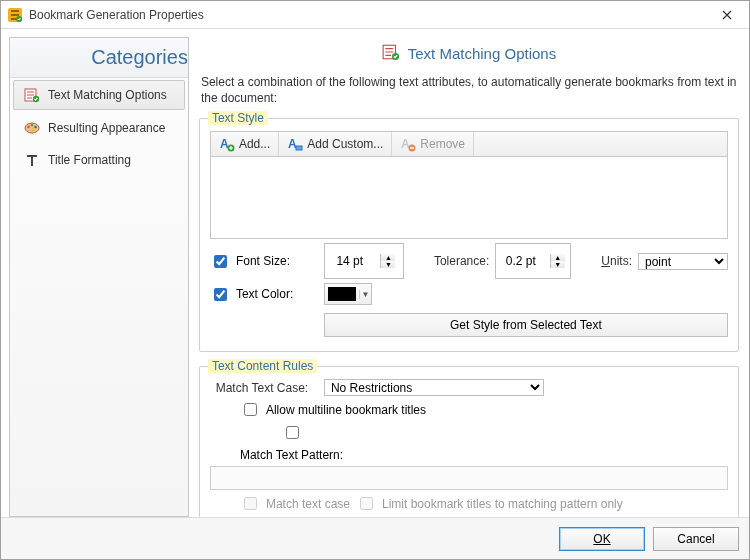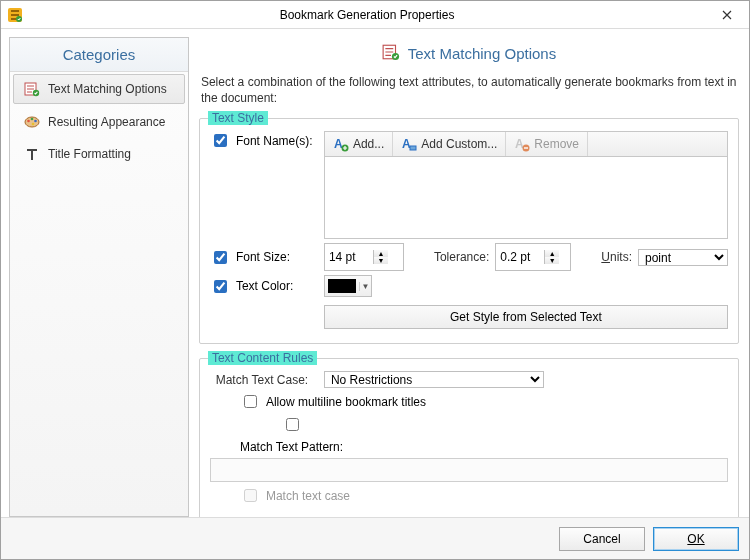--- a/index.html
+++ b/index.html
@@ -1,42 +1,42 @@
 <!DOCTYPE html>
 <html><head>
 <meta charset="utf-8">
 <style>
   * { box-sizing: border-box; font-family: "Segoe UI", Tahoma, sans-serif; font-size: 12px; }
   body { margin: 0; background: #fff; }
   .window { width: 750px; height: 560px; border: 1px solid #a0a0a0; display: flex; flex-direction: column; background: #fff; }
   .titlebar { height: 28px; background: #fff; display: flex; align-items: center; border-bottom: 1px solid #dcdcdc; }
   .titlebar .icon { width: 16px; height: 16px; margin: 0 6px; }
-  .titlebar .title { flex: 1; color: #000000; text-align: center; }
+  .titlebar .title { flex: 1; color: #404040; }
   .titlebar .close { width: 44px; height: 100%; display: flex; align-items: center; justify-content: center; cursor: pointer; }
   .body { flex: 1; display: flex; padding: 8px 8px 0 8px; gap: 8px; overflow: hidden; }
   .sidebar { width: 224px; border: 1px solid #c7c7c7; background: linear-gradient(#fdfdfd,#f4f4f4); display: flex; flex-direction: column; }
-  .sidebar-header { text-align: center; padding: 8px 0; color: #3b6fa0; font-size: 15px; border-bottom: 1px solid #dcdcdc; background: linear-gradient(#f7f9fb,#eef2f6); }
+  .sidebar-header { text-align: right; padding: 8px 0; color: #3b6fa0; font-size: 20px; border-bottom: 1px solid #dcdcdc; background: linear-gradient(#f7f9fb,#eef2f6); }
   .cat-item { display: flex; align-items: center; gap: 8px; padding: 6px 10px; cursor: pointer; color: #333; }
   .cat-item.selected { background: linear-gradient(#f3f3f3,#eaeaea); border: 1px solid #c9c9c9; margin: 2px 3px; border-radius: 2px; }
   .cat-item:not(.selected) { margin: 2px 4px; text-align: right; }
   .cat-icon { width: 16px; height: 16px; display: inline-flex; align-items: center; justify-content: center; }
   .main { flex: 1; display: flex; flex-direction: column; }
   .main-header { display: flex; align-items: center; justify-content: center; gap: 8px; padding: 6px 0 10px; }
   .main-header .h-title { color: #3b6fa0; font-size: 15px; }
   .main-desc { color: #333; padding: 0 4px 8px 4px; line-height: 1.35; }
   .groupbox { border: 1px solid #cfcfcf; border-radius: 2px; margin: 4px 2px 10px 2px; padding: 8px 10px 10px 10px; position: relative; }
-  .groupbox > .legend { position: absolute; top: -8px; left: 8px; background: #5eead4; padding: 0 4px; color: #3b6fa0; }
+  .groupbox > .legend { position: absolute; top: -8px; left: 8px; background: #fef9c3; padding: 0 4px; color: #3b6fa0; }
   .row { display: flex; align-items: center; gap: 6px; margin: 4px 0; }
   .chk { display: flex; align-items: center; gap: 6px; min-width: 108px; }
   input[type=checkbox] { width: 13px; height: 13px; accent-color: #2a6fc1; }
   .toolbar { display: flex; border: 1px solid #c7c7c7; background: linear-gradient(#fafafa,#eee); height: 26px; }
   .tool-btn { display: flex; align-items: center; gap: 4px; padding: 0 8px; border-right: 1px solid #d7d7d7; cursor: pointer; color: #333; }
   .tool-btn.disabled { color: #9a9a9a; cursor: default; }
   .listbox { border: 1px solid #c7c7c7; border-top: none; height: 82px; background: #fff; }
-  .spin { display: flex; align-items: center; border: 1px solid #bfbfbf; background: #fff; height: 28px; }
+  .spin { display: flex; align-items: center; border: 1px solid #bfbfbf; background: #fff; height: 36px; justify-content: center; }
   .spin input { border: none; width: 48px; padding: 0 4px; height: 100%; outline: none; }
   .spin .arrows { width: 15px; display: flex; flex-direction: column; border-left: 1px solid #bfbfbf; }
   .spin .arrows div { flex: 1; font-size: 7px; line-height: 1; text-align: center; cursor: pointer; background: linear-gradient(#fafafa,#e7e7e7); }
   .color-btn { width: 48px; height: 22px; border: 1px solid #bfbfbf; display: flex; align-items: center; background: linear-gradient(#fafafa,#eee); cursor: pointer; }
   .color-swatch { width: 28px; height: 14px; margin: 0 3px; background: #000; }
   .color-dd { width: 12px; text-align: center; font-size: 8px; color: #555; border-left: 1px solid #cfcfcf; }
   .wide-btn { width: 100%; height: 24px; border: 1px solid #bfbfbf; background: linear-gradient(#fafafa,#eee); cursor: pointer; }
   select { border: 1px solid #bfbfbf; background: #fff; height: 17px; padding: 0 2px; }
   .lbl { color: #333; }
   .lbl.disabled, .chk.disabled span { color: #9a9a9a; }
@@ -120,24 +120,20 @@
             </svg>
         </span>
         <span class="h-title">Text Matching Options</span>
       </div>
       <div class="main-desc">Select a combination of the following text attributes, to automatically generate bookmarks from text in the document:</div>
 
       <div class="groupbox">
         <span class="legend">Text Style</span>
 
         <div class="row" style="align-items:flex-start;">
-          <label class="chk">
-            <input type="checkbox" checked="" style="">
-            <span>Font Name(s):</span>
-          </label>
           <div style="flex:1;">
             <div class="toolbar">
               <div class="tool-btn">
                 <svg class="font-icon" viewBox="0 0 16 16">
                     <text x="1" y="12" font-size="12" fill="#2a6fc1" font-weight="bold">A</text>
                     <circle cx="12" cy="12" r="3.5" fill="#3a9c3a"></circle>
                     <path d="M12 10v4M10 12h4" stroke="#fff" stroke-width="1.2"></path>
                   </svg>
                 <span>Add...</span>
               </div>
@@ -232,24 +228,28 @@
 
         <div class="row">
           <input class="pattern-input" disabled="" value="" style="">
         </div>
 
         <div class="row" style="margin-left:30px;">
           <label class="chk disabled" style="min-width:auto;">
             <input type="checkbox" disabled="" style="">
             <span>Match text case</span>
           </label>
+          <label class="chk disabled" style="min-width:auto;">
+            <input type="checkbox" disabled="" style="">
+            <span>Limit bookmark titles to matching pattern only</span>
+          </label>
         </div>
       </div>
 
     </div>
   </div>
 
   <div class="footer">
+    <button class="btn primary"><span class="underline-hotkey">OK</span></button>
     <button class="btn">Cancel</button>
-    <button class="btn primary"><span class="underline-hotkey">OK</span></button>
   </div>
 
 </div>
 
 </body></html>

